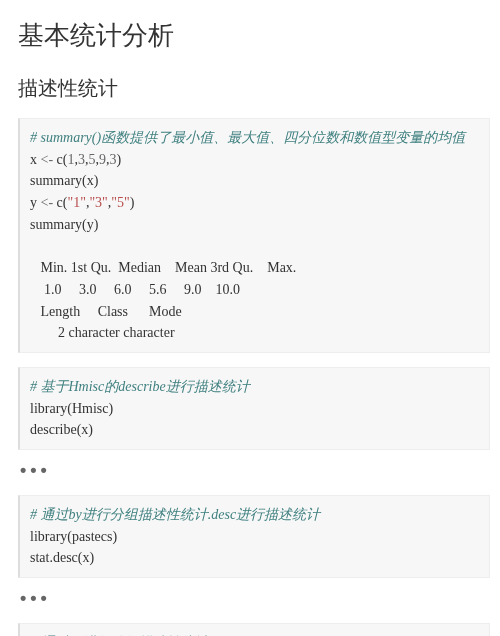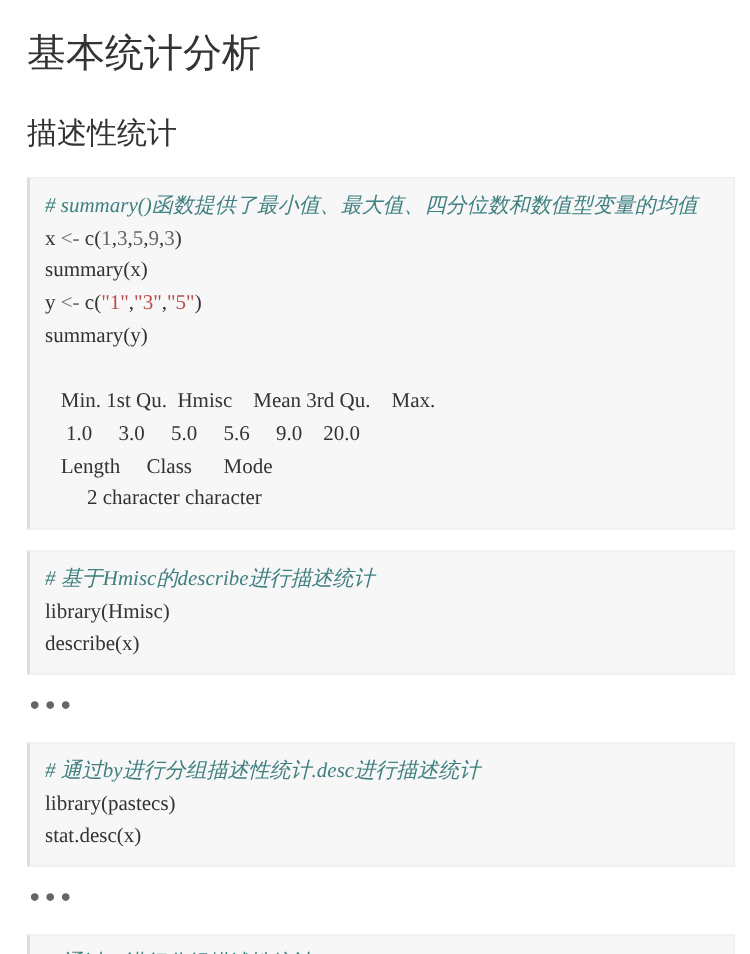--- a/index.html
+++ b/index.html
@@ -56,22 +56,22 @@
 
 <h1>基本统计分析</h1>
 <h2>描述性统计</h2>
 
 <div class="codeblock"><span class="comment"># summary()函数提供了最小值、最大值、四分位数和数值型变量的均值</span>
 x <span class="op">&lt;-</span> c(<span class="num">1</span>,<span class="num">3</span>,<span class="num">5</span>,<span class="num">9</span>,<span class="num">3</span>)
 summary(x)
 y <span class="op">&lt;-</span> c(<span class="str">"1"</span>,<span class="str">"3"</span>,<span class="str">"5"</span>)
 summary(y)
 <span class="output">
-<span>   Min. 1st Qu.  Hmisc    Mean 3rd Qu.    Max. </span>
-<span>    1.0     3.0     5.0     5.6     9.0    20.0 </span>
+<span>   Min. 1st Qu.  Median    Mean 3rd Qu.    Max. </span>
+<span>    1.0     3.0     6.0     5.6     9.0    10.0 </span>
 <span>   Length     Class      Mode </span>
 <span>        2 character character </span></span></div>
 
 <div class="codeblock"><span class="comment"># 基于Hmisc的describe进行描述统计</span>
 library(Hmisc)
 describe(x)</div>
 <div class="dots">•••</div>
 
 <div class="codeblock"><span class="comment"># 通过by进行分组描述性统计.desc进行描述统计</span>
 library(pastecs)

